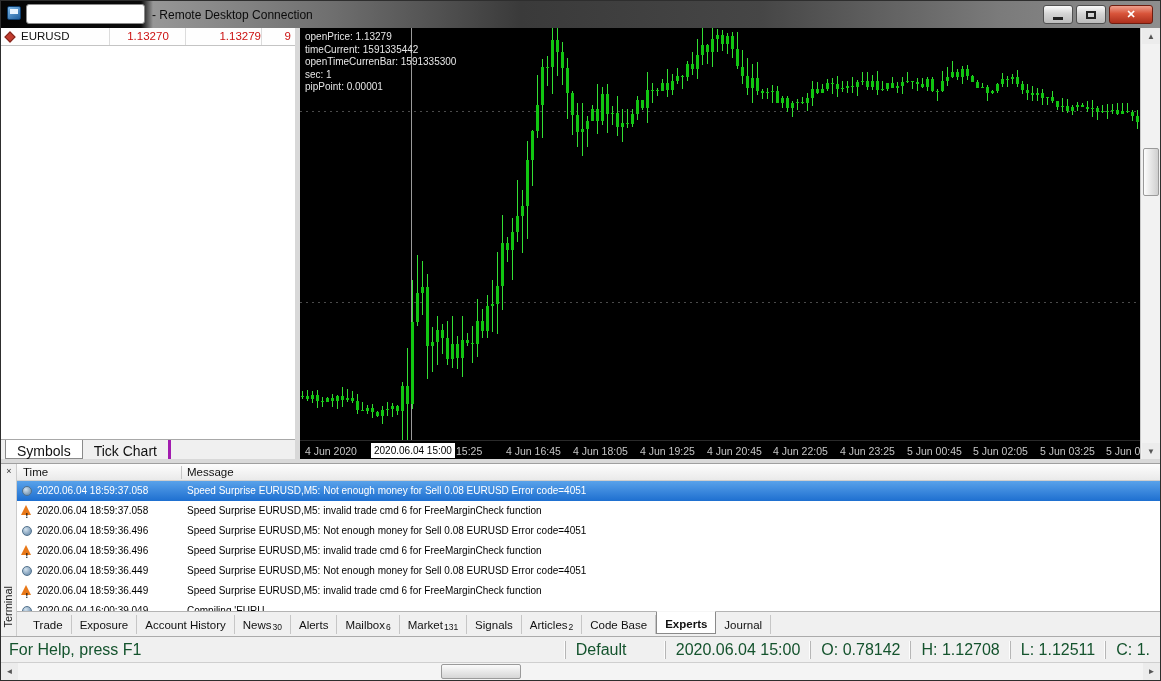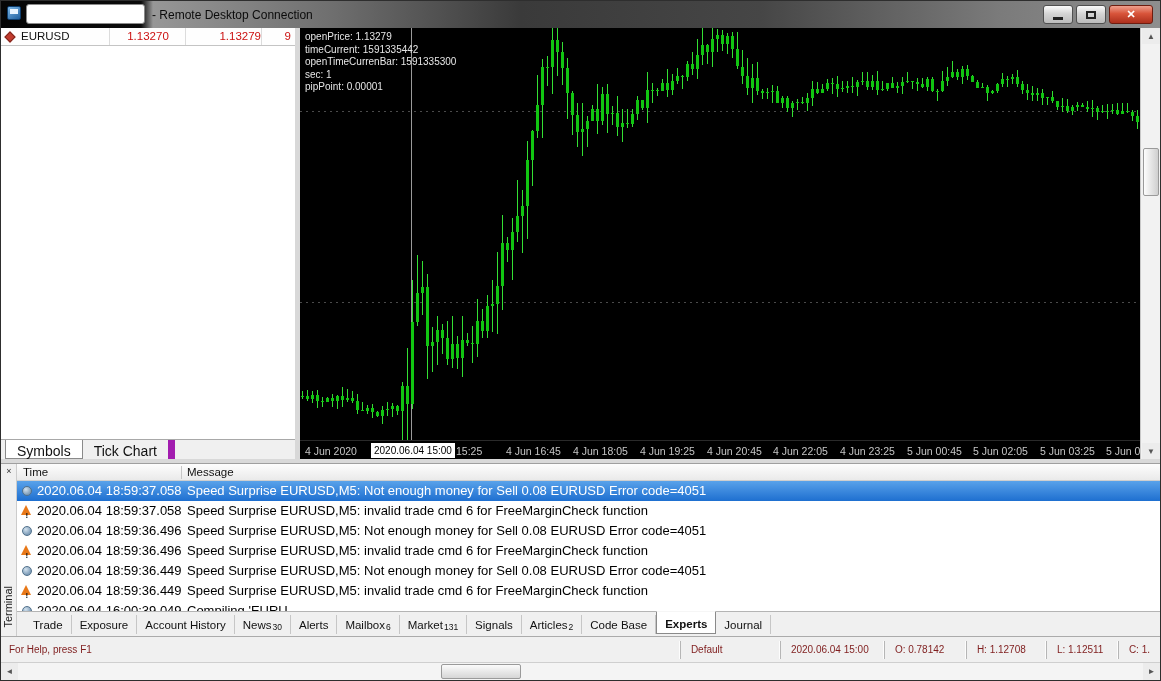--- a/index.html
+++ b/index.html
@@ -25,21 +25,21 @@
   
   .left-panel{position:absolute;left:0;top:27px;width:299px;height:431px;background:#fff;border-right:5px solid #d8d8d8;}
   .mw-row{position:absolute;left:0;top:0;right:0;height:18px;background:#fefefe;border-bottom:1px solid #c4c4c4;font-size:11.5px;line-height:17px;}
   .mw-icon{position:absolute;left:5px;top:5px;width:8px;height:8px;background:#c23b2e;transform:rotate(45deg);border:1px solid #7e241b;}
   .mw-sym{position:absolute;left:20px;color:#111;}
   .mw-bid{position:absolute;left:110px;width:74px;text-align:center;color:#cc1111;}
   .mw-ask{position:absolute;left:186px;width:74px;text-align:right;color:#cc1111;}
   .mw-spread{position:absolute;left:262px;width:28px;text-align:right;color:#cc1111;}
   .mw-div{position:absolute;top:0;width:1px;height:100%;background:#dcdcdc;}
   .left-tabs{position:absolute;left:0;bottom:0;right:0;height:20px;background:#f0f0f0;border-top:1px solid #a8a8a8;display:flex;align-items:stretch;padding-left:4px;font-size:14px;}
-  .ltab{padding:3px 11px 0 11px;color:#111;border-right:7px solid #a21caf;}
+  .ltab{padding:3px 11px 0 11px;color:#111;border-right:3px solid #a21caf;}
   .ltab.active{background:#fff;border:1px solid #8a8a8a;border-top:none;}
 
   
   .chart{position:absolute;left:299px;top:27px;width:840px;height:431px;background:#000;}
   .chart svg{position:absolute;left:0;top:0;}
   .overlay{position:absolute;left:5px;top:3px;color:#e6e6e6;font-size:10px;line-height:12.5px;}
   .time-axis{position:absolute;left:0;bottom:0;width:100%;height:19px;background:#000;border-top:1px solid #2a2a2a;}
   .axis-label{position:absolute;top:4px;font-size:10.5px;color:#c6c6c6;white-space:nowrap;}
   .axis-selected{position:absolute;top:2px;background:#fff;color:#000;font-size:10px;padding:2px 3px;white-space:nowrap;}
 
@@ -55,38 +55,38 @@
   
   .terminal{position:absolute;left:0;top:463px;right:0;height:172px;background:#fff;}
   .t-side{position:absolute;left:0;top:0;width:16px;height:100%;background:#f0f0f0;border-right:1px solid #cccccc;}
   .t-close{position:absolute;left:2px;top:2px;width:12px;height:12px;font-size:9px;line-height:11px;text-align:center;color:#333;}
   .t-side-label{position:absolute;left:1px;bottom:8px;writing-mode:vertical-rl;transform:rotate(180deg);font-size:11px;color:#222;}
   .t-header{position:absolute;left:16px;right:0;top:0;height:17px;background:linear-gradient(#fdfdfd,#eaeaea);border-bottom:1px solid #cfcfcf;font-size:11.5px;color:#111;}
   .th-time{position:absolute;left:6px;top:2px;}
   .th-msg{position:absolute;left:170px;top:2px;}
   .th-div{position:absolute;left:164px;top:2px;width:1px;height:13px;background:#c6c6c6;}
   .t-rows{position:absolute;left:16px;right:0;top:17px;height:130px;overflow:hidden;background:#fff;}
-  .trow{position:relative;height:20px;line-height:20px;font-size:13px;color:#000;background:#fff;white-space:nowrap;}
+  .trow{position:relative;height:20px;line-height:20px;font-size:10px;color:#000;background:#fff;white-space:nowrap;}
   .trow.selected{background:linear-gradient(#59a2ea,#1e6fd0);color:#fff;}
   .trow.partial{height:10px;overflow:hidden;}
   .ttime{position:absolute;left:20px;}
   .tmsg{position:absolute;left:170px;}
   .ticon{position:absolute;left:4px;top:4px;width:12px;height:12px;}
   .ticon.info::before{content:"";position:absolute;left:1px;top:1px;width:8px;height:8px;border-radius:50%;
     background:radial-gradient(circle at 35% 30%,#d3e2ee,#7d9cb8 70%);border:1px solid #51718c;}
   .ticon.warn::before{content:"";position:absolute;left:0;top:0;width:0;height:0;
     border-left:5.5px solid transparent;border-right:5.5px solid transparent;border-bottom:10px solid #e87818;}
   .ticon.warn::after{content:"!";position:absolute;left:4.5px;top:1px;font-size:8px;font-weight:bold;color:#111;}
   .t-tabs{position:absolute;left:16px;right:0;bottom:0;height:25px;background:#f0f0f0;border-top:1px solid #b4b4b4;display:flex;align-items:center;padding-left:8px;font-size:11.5px;}
   .ttab{display:flex;align-items:flex-start;padding:3px 8px 2px 8px;color:#111;border-right:1px solid #c6c6c6;line-height:14px;}
   .ttab.active{background:#fff;border:1px solid #8a8a8a;border-top:1px solid #f6f6f6;margin-top:-3px;padding-top:5px;font-weight:bold;}
   .ttab-count{font-size:8.5px;line-height:8px;align-self:flex-end;padding-bottom:1px;margin-left:1px;}
 
   
-  .statusbar{position:absolute;left:0;right:0;top:635px;height:26px;background:#f0f0f0;border-top:1px solid #ababab;display:flex;align-items:center;font-size:10px;color:#7f1d1d;}
+  .statusbar{position:absolute;left:0;right:0;top:635px;height:26px;background:#f0f0f0;border-top:1px solid #ababab;display:flex;align-items:center;font-size:16px;color:#14532d;}
   .s-help{flex:1;padding-left:8px;}
   .scell{padding:0 10px;height:18px;line-height:18px;border-left:1px solid #b6b6b6;box-shadow:-1px 0 0 #fdfdfd;white-space:nowrap;overflow:hidden;}
   .scell.c0{min-width:100px;}.scell.c1{min-width:104px;}.scell.c2{min-width:82px;}
   .scell.c3{min-width:80px;}.scell.c4{min-width:72px;}.scell.c5{min-width:36px;}
 
   
   .hscroll{position:absolute;left:0;right:0;top:661px;height:18px;background:#f4f4f4;border-top:1px solid #cfcfcf;}
   .hs-arrow{position:absolute;top:0;width:17px;height:17px;color:#555;font-size:8px;display:flex;align-items:center;justify-content:center;background:#ececec;}
   .hs-left{left:0;}.hs-right{right:0;}
   .hs-thumb{position:absolute;left:440px;top:1px;width:80px;height:15px;background:linear-gradient(#fbfbfb,#d6d6d6);border:1px solid #9a9a9a;border-radius:2px;}

